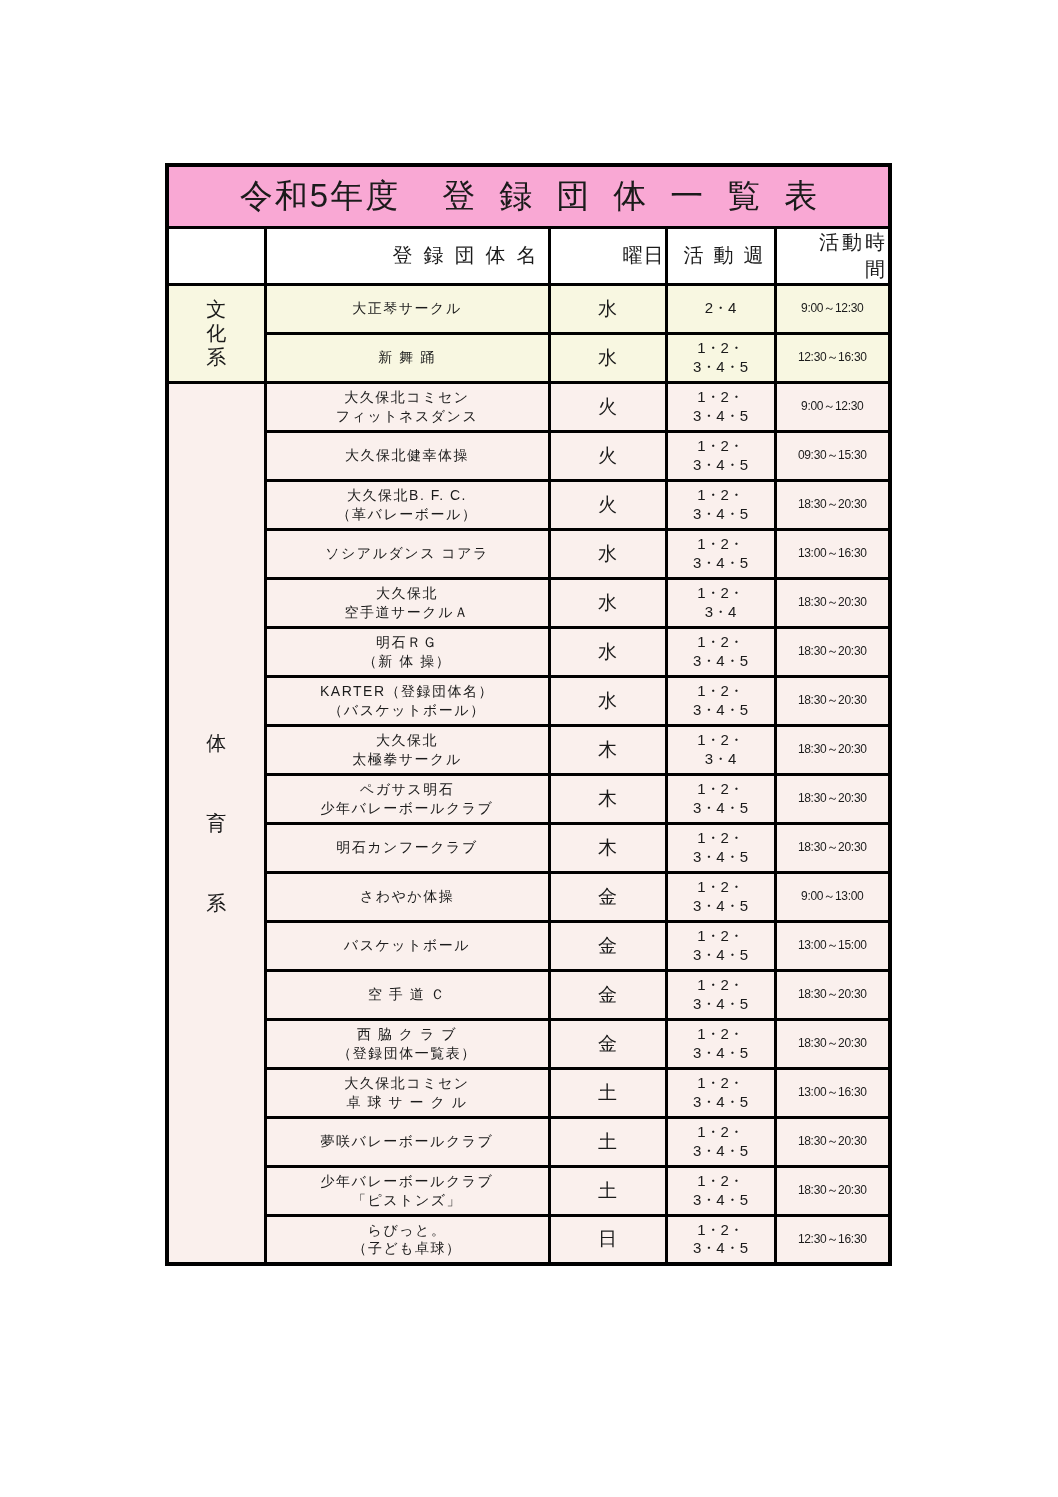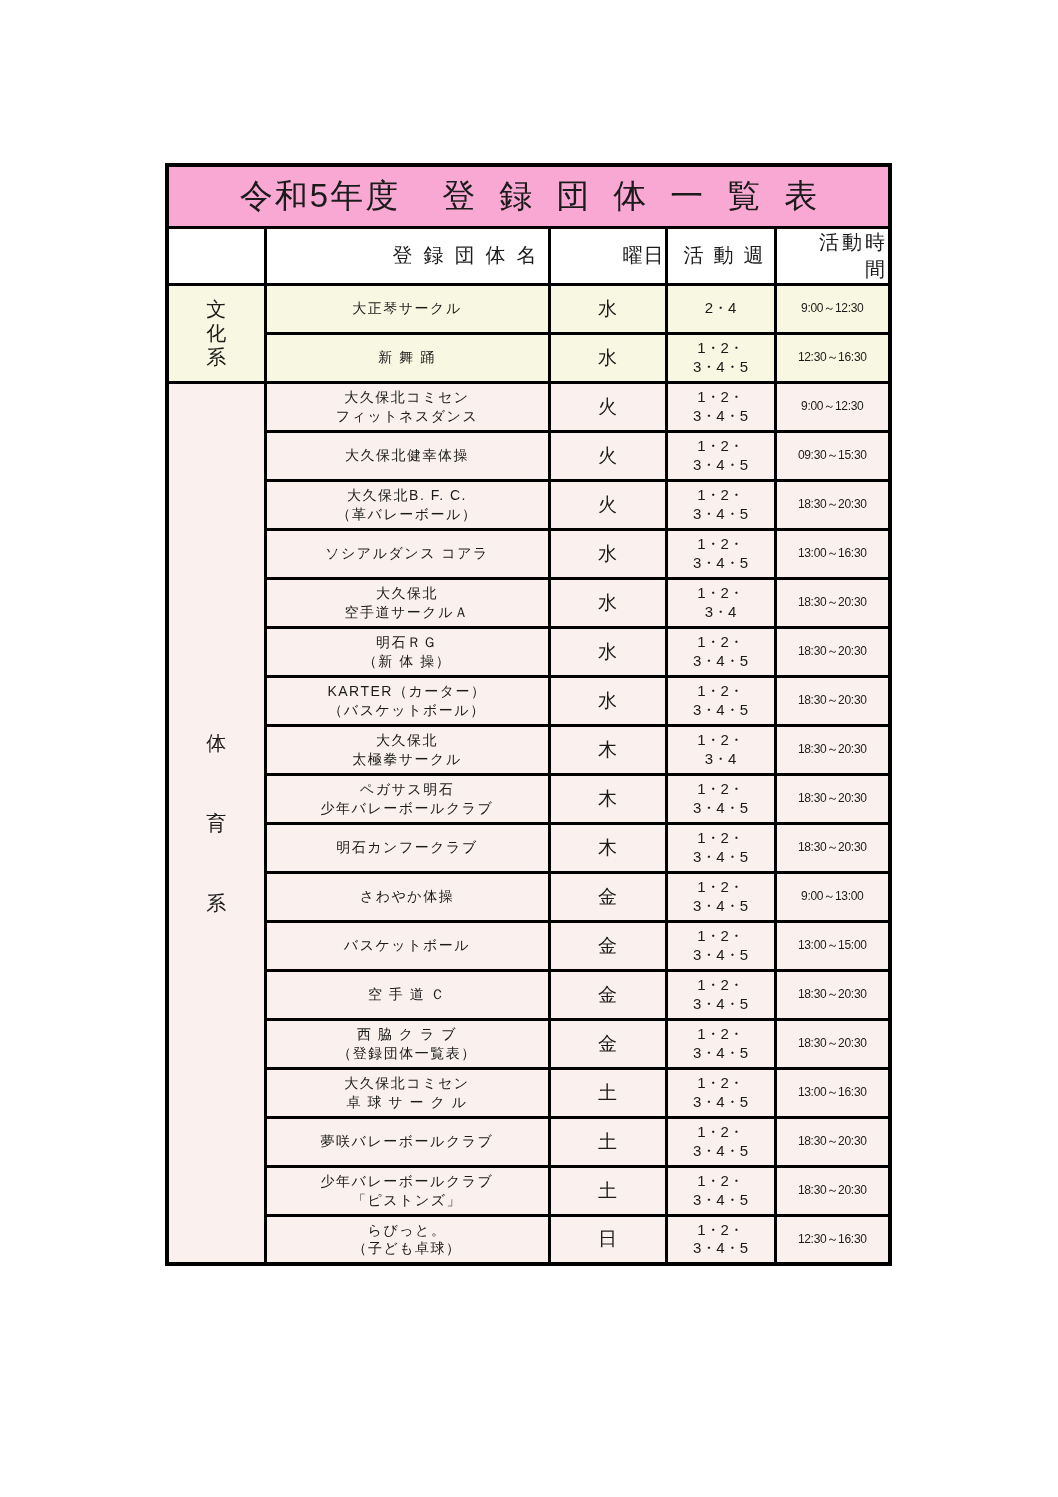--- a/index.html
+++ b/index.html
@@ -182,21 +182,21 @@
           <td class="time-cell sports">18:30～20:30</td>
         </tr>
         <tr class="data-row sports">
           <td class="name-cell sports">明石ＲＧ
 （新 体 操）</td>
           <td class="day-cell sports">水</td>
           <td class="week-cell sports">1・2・3・4・5</td>
           <td class="time-cell sports">18:30～20:30</td>
         </tr>
         <tr class="data-row sports">
-          <td class="name-cell sports">KARTER（カーター）
+          <td class="name-cell sports">KARTER（登録団体名）
 （バスケットボール）</td>
           <td class="day-cell sports">水</td>
           <td class="week-cell sports">1・2・3・4・5</td>
           <td class="time-cell sports">18:30～20:30</td>
         </tr>
         <tr class="data-row sports">
           <td class="name-cell sports">大久保北
 太極拳サークル</td>
           <td class="day-cell sports">木</td>
           <td class="week-cell sports">1・2・3・4</td>

